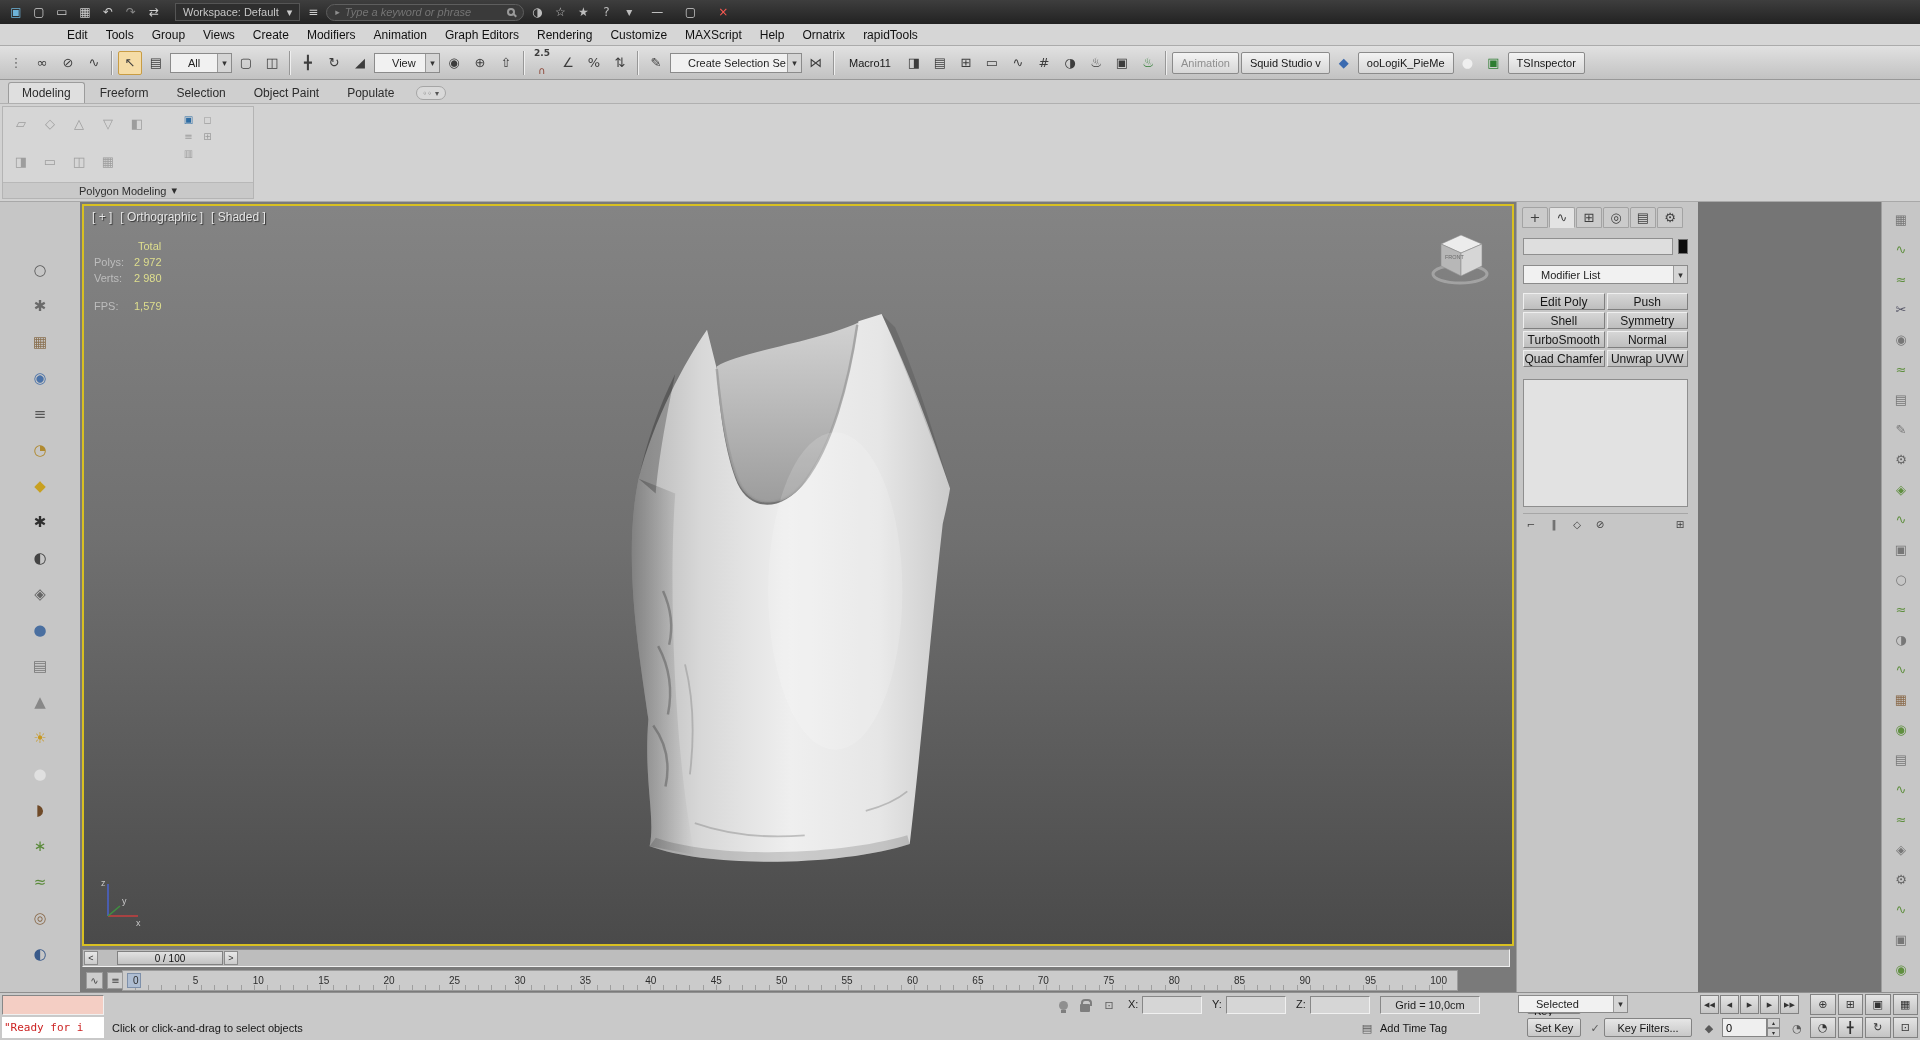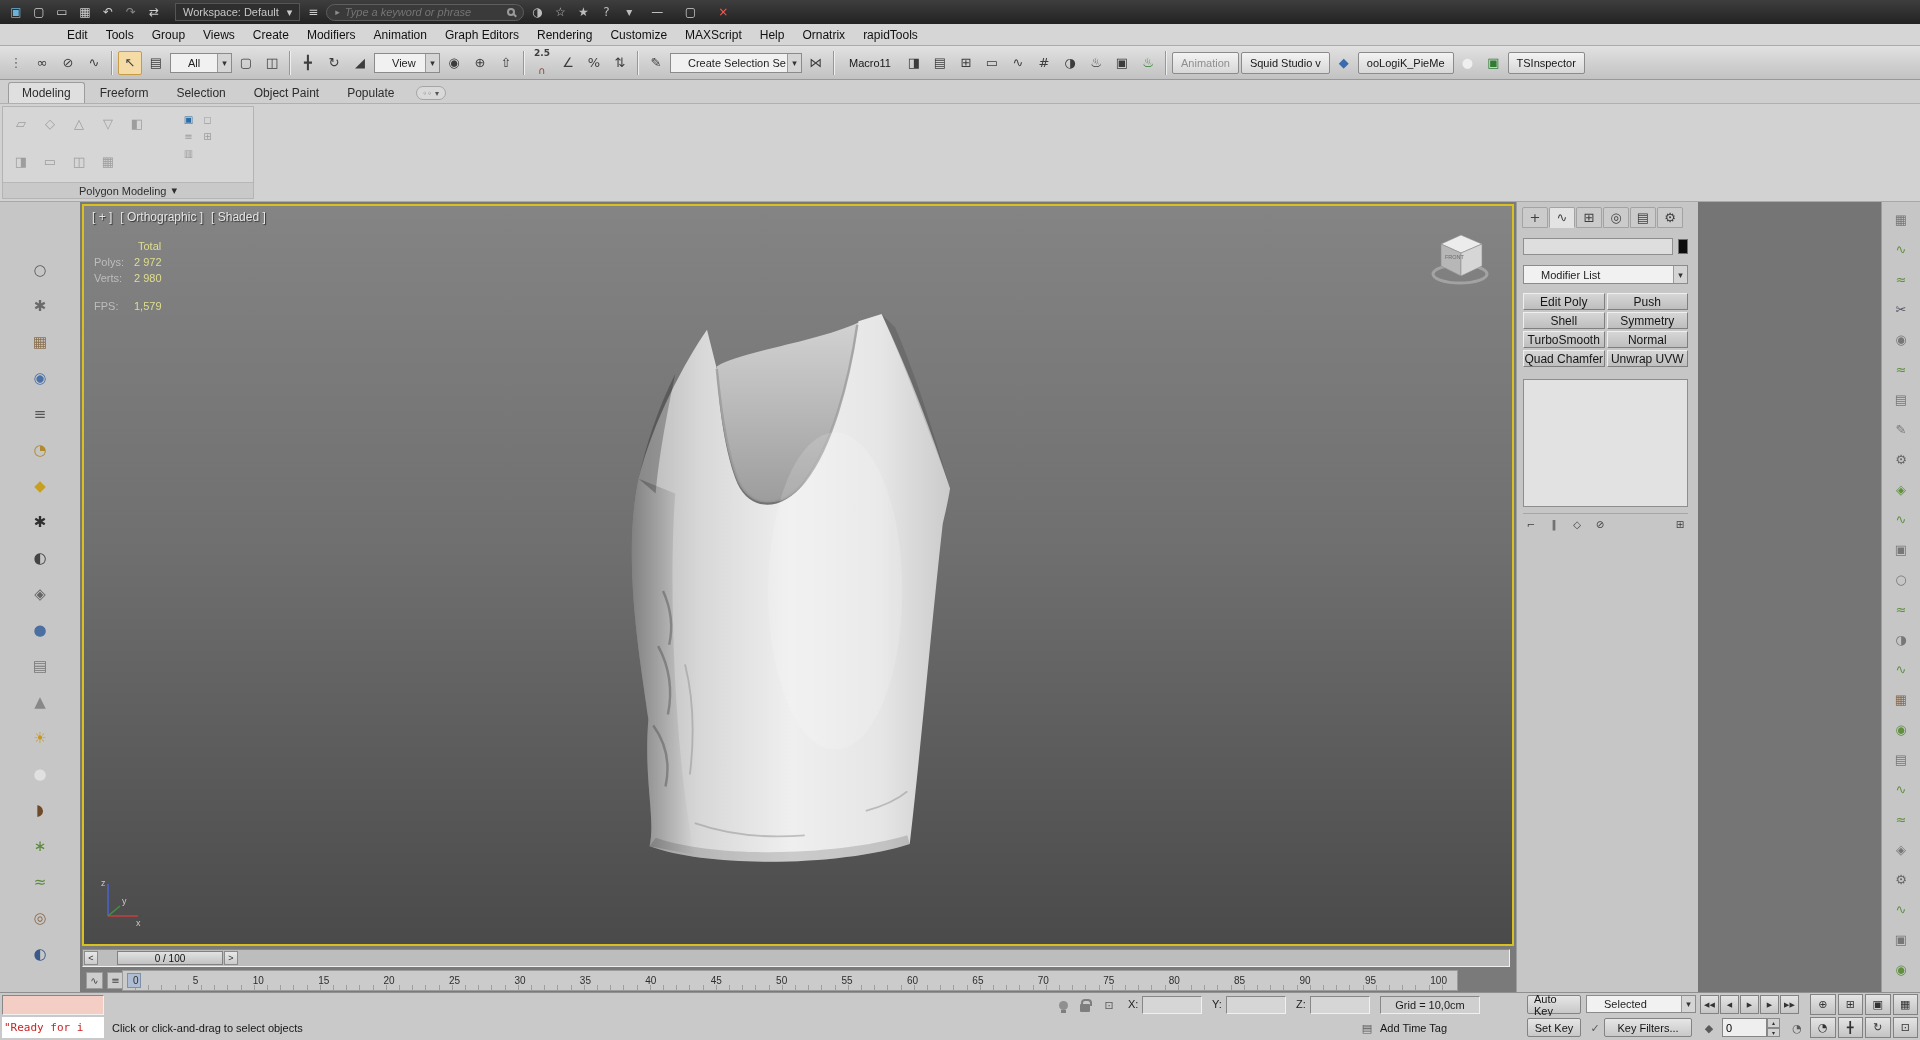--- a/index.html
+++ b/index.html
@@ -105,21 +105,21 @@
 #listener2{position:absolute;left:2px;top:1px;width:102px;height:21px;background:#fff;color:#c22;font-family:"DejaVu Sans Mono",monospace;font-size:11px;display:flex;align-items:center;padding:0 2px;overflow:hidden;white-space:nowrap}
 #selstatus{position:absolute;left:110px;top:2px;width:936px;height:20px;display:flex;align-items:center;padding:0 8px;font-size:11px;color:#161616}
 #prompt{position:absolute;left:112px;top:0;height:24px;display:flex;align-items:center;font-size:11px;color:#161616}
 .sticon{position:absolute;top:4px;width:18px;height:16px;display:flex;align-items:center;justify-content:center;color:#5a5a5a;font-size:11px;font-family:"DejaVu Sans",sans-serif}
 .coordlab{position:absolute;top:5px;font-size:11px;color:#222}
 .coordfield{position:absolute;top:3px;width:60px;height:18px;font-size:11px;padding:0 3px;background:#d6d6d6;border:1px solid;border-color:#878787 #f0f0f0 #f0f0f0 #878787;outline:none}
 #gridbox{position:absolute;left:1380px;top:3px;width:100px;height:18px;display:flex;align-items:center;justify-content:center;font-size:11px}
 #addtagicon{position:absolute;left:1358px;top:4px}
 #addtag{position:absolute;left:1380px;top:0;height:24px;display:flex;align-items:center;font-size:11px;color:#161616}
 .skbtn{position:absolute;top:2px;height:19px;display:flex;align-items:center;justify-content:center;background:linear-gradient(#e6e6e6,#c8c8c8);border:1px solid #838383;border-radius:2px;font-size:11px;color:#141414;padding:0 6px}
-#selcombo{position:absolute;left:1586px;top:2px;width:110px;height:18px}
+#selcombo{position:absolute;left:1518px;top:2px;width:110px;height:18px}
 #playback{position:absolute;left:1700px;top:2px;display:flex;gap:1px}
 .pbtn{width:19px;height:19px;display:flex;align-items:center;justify-content:center;background:linear-gradient(#e4e4e4,#c6c6c6);border:1px solid #828282;font-size:7px;color:#333;font-family:"DejaVu Sans",sans-serif}
 #timefield{position:absolute;left:1722px;top:2px;width:58px;height:19px;display:flex}
 #timefield input{flex:1;width:38px;font-size:11px;padding:0 3px;background:#efefef;border:1px solid #858585;outline:none}
 #spincol{display:flex;flex-direction:column;width:13px}
 .spin{flex:1;display:flex;align-items:center;justify-content:center;font-size:6px;background:#d2d2d2;border:1px solid #8a8a8a;color:#333;font-family:"DejaVu Sans",sans-serif}
 #navcluster{left:1810px;top:994px;width:108px;height:44px;display:grid;grid-template-columns:repeat(4,1fr);gap:2px}
 .navbtn{display:flex;align-items:center;justify-content:center;background:linear-gradient(#e4e4e4,#c4c4c4);border:1px solid #828282;font-size:11px;color:#333;font-family:"DejaVu Sans",sans-serif}
 .i-mag{width:8px;height:8px;border:2px solid #9a9a9a;border-radius:50%;position:relative;flex:0 0 auto}
 .i-mag::after{content:"";position:absolute;width:5px;height:2px;background:#9a9a9a;transform:rotate(45deg);right:-4px;bottom:-2px}

